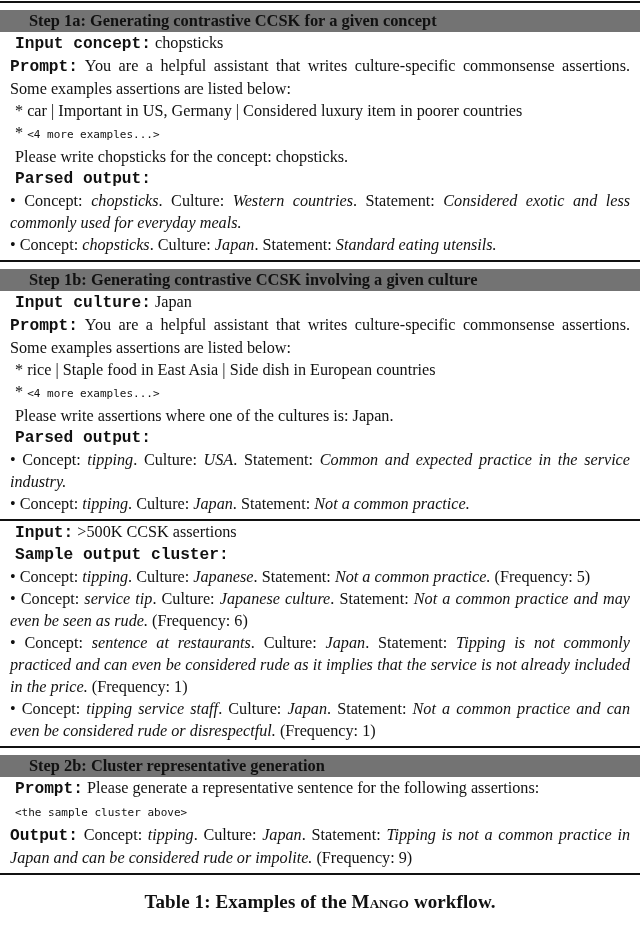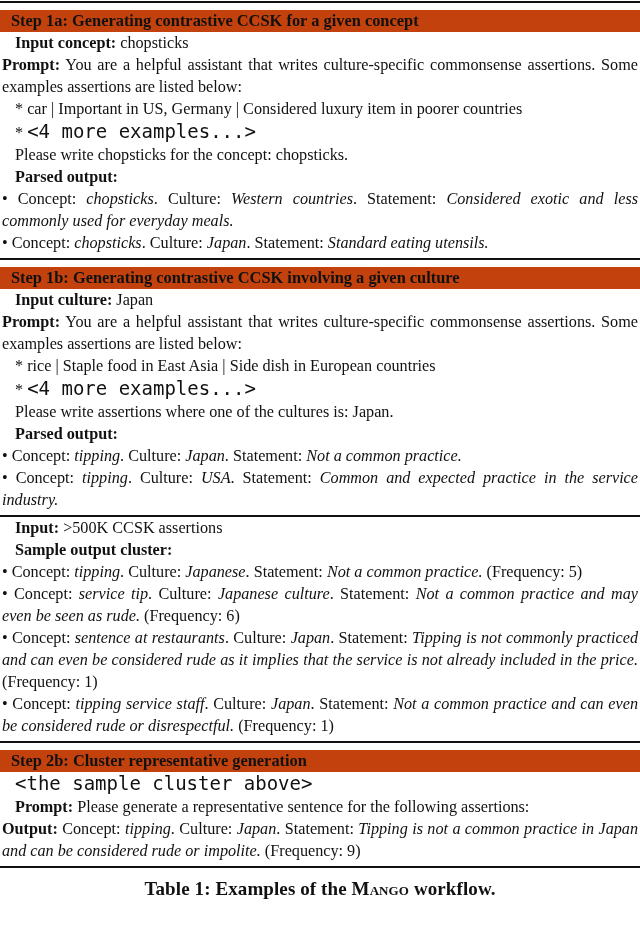--- a/index.html
+++ b/index.html
@@ -8,38 +8,38 @@
     font-family: "Liberation Serif", "DejaVu Serif", serif;
     color: #111;
     font-size: 16.2px;
     line-height: 22px;
   }
   .table { position: relative; width: 640px; }
   .rule { height: 2px; background: #111; margin: 0; }
   .rule.top { margin-top: 1px; }
   .section { padding: 0 0 4px 0; }
   .section-head {
-    background: #c2410c;
+    background: #737373;
     margin-top: 7px;
-    padding: 0 11px;
+    padding: 0 29px;
     height: 22px; line-height: 22px;
     font-weight: bold;
     font-size: 16.4px;
   }
   .line { padding: 0 15px; white-space: nowrap; }
-  .para { padding: 0 2px; text-align: justify; }
-  .b { font-weight: bold; }
+  .para { padding: 0 10px; text-align: justify; }
+  .b { font-weight: bold; font-family: Liberation Mono, monospace; }
   .i { font-style: italic; }
-  .mono { font-family: "DejaVu Sans Mono", "Liberation Mono", monospace; font-size: 19px; }
+  .mono { font-family: "DejaVu Sans Mono", "Liberation Mono", monospace; font-size: 11px; }
   .bullet::before { content: "\2022\00a0"; }
   .caption {
     text-align: center;
     font-weight: bold;
     font-size: 19px;
-    margin-top: 10px;
+    margin-top: 16px;
     letter-spacing: 0.1px;
   }
   .sc { font-variant: small-caps; }
 </style>
 </head>
 <body>
 
 <div class="table">
   <div class="rule top"></div>
 
@@ -57,37 +57,37 @@
   <div class="rule"></div>
 
   <div class="section">
     <div class="section-head">Step 1b: Generating contrastive CCSK involving a given culture</div>
     <div class="line"><span class="b">Input culture:</span><span> Japan</span></div>
     <div class="para"><span class="b">Prompt:</span><span> You are a helpful assistant that writes culture-specific commonsense assertions. Some examples assertions are listed below:</span></div>
     <div class="line">* rice | Staple food in East Asia | Side dish in European countries</div>
     <div class="line"><span>* </span><span class="mono">&lt;4 more examples...&gt;</span></div>
     <div class="line">Please write assertions where one of the cultures is: Japan.</div>
     <div class="line b">Parsed output:</div>
+    <div class="para bullet"><span>Concept: </span><span class="i">tipping</span><span>. Culture: </span><span class="i">USA</span><span>. Statement: </span><span class="i">Common and expected practice in the service industry.</span></div>
     <div class="para bullet"><span>Concept: </span><span class="i">tipping</span><span>. Culture: </span><span class="i">Japan</span><span>. Statement: </span><span class="i">Not a common practice.</span></div>
-    <div class="para bullet"><span>Concept: </span><span class="i">tipping</span><span>. Culture: </span><span class="i">USA</span><span>. Statement: </span><span class="i">Common and expected practice in the service industry.</span></div>
   </div>
   <div class="rule"></div>
 
   <div class="section">
     <div class="line"><span class="b">Input:</span><span> &gt;500K CCSK assertions</span></div>
     <div class="line b">Sample output cluster:</div>
     <div class="para bullet"><span>Concept: </span><span class="i">tipping</span><span>. Culture: </span><span class="i">Japanese</span><span>. Statement: </span><span class="i">Not a common practice.</span><span> (Frequency: 5)</span></div>
     <div class="para bullet"><span>Concept: </span><span class="i">service tip</span><span>. Culture: </span><span class="i">Japanese culture</span><span>. Statement: </span><span class="i">Not a common practice and may even be seen as rude.</span><span> (Frequency: 6)</span></div>
     <div class="para bullet"><span>Concept: </span><span class="i">sentence at restaurants</span><span>. Culture: </span><span class="i">Japan</span><span>. Statement: </span><span class="i">Tipping is not commonly practiced and can even be considered rude as it implies that the service is not already included in the price.</span><span> (Frequency: 1)</span></div>
     <div class="para bullet"><span>Concept: </span><span class="i">tipping service staff</span><span>. Culture: </span><span class="i">Japan</span><span>. Statement: </span><span class="i">Not a common practice and can even be considered rude or disrespectful.</span><span> (Frequency: 1)</span></div>
   </div>
   <div class="rule"></div>
 
   <div class="section">
     <div class="section-head">Step 2b: Cluster representative generation</div>
+    <div class="line"><span class="b">Prompt:</span><span> Please generate a representative sentence for the following assertions:</span></div>
     <div class="line"><span class="mono">&lt;the sample cluster above&gt;</span></div>
-    <div class="line"><span class="b">Prompt:</span><span> Please generate a representative sentence for the following assertions:</span></div>
     <div class="para"><span class="b">Output:</span><span> Concept: </span><span class="i">tipping</span><span>. Culture: </span><span class="i">Japan</span><span>. Statement: </span><span class="i">Tipping is not a common practice in Japan and can be considered rude or impolite.</span><span> (Frequency: 9)</span></div>
   </div>
   <div class="rule"></div>
 
   <div class="caption"><span>Table 1: Examples of the </span><span class="sc">Mango</span><span> workflow.</span></div>
 </div>
 
 </body></html>

